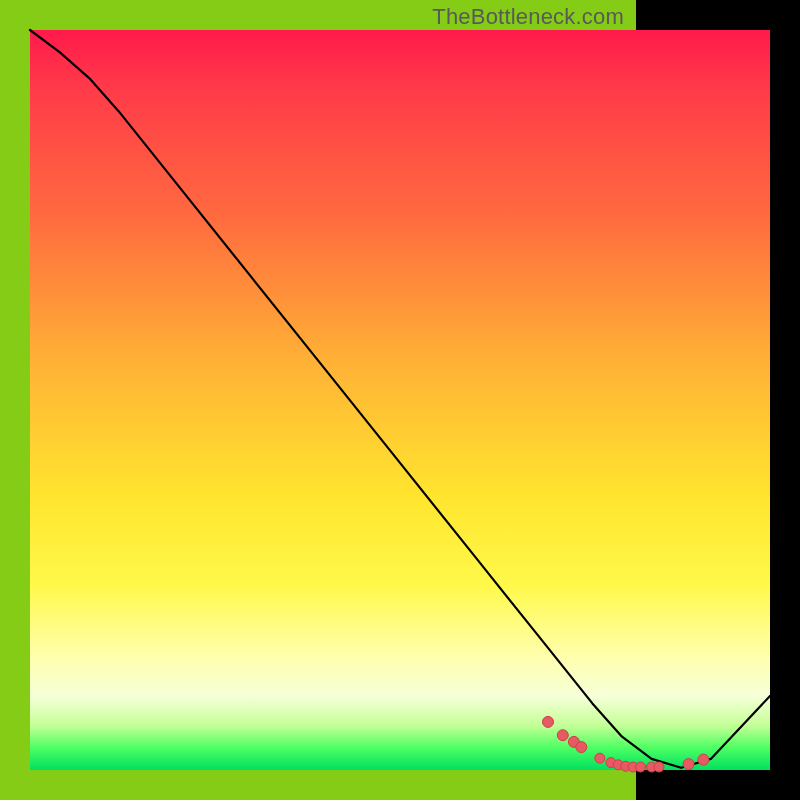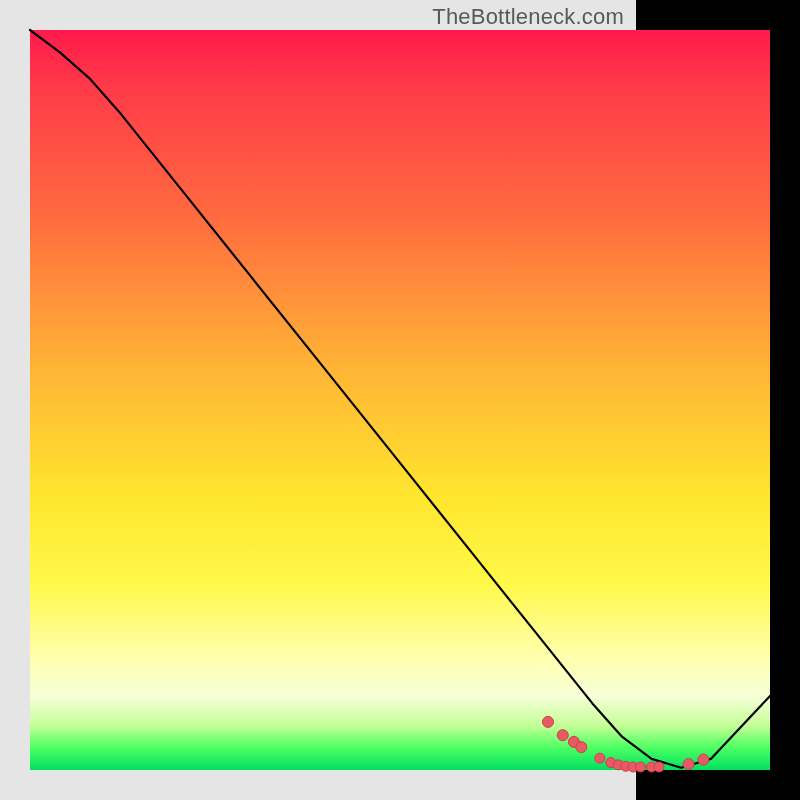--- a/index.html
+++ b/index.html
@@ -8,21 +8,21 @@
     width: 800px;
     height: 800px;
     background: #000;
     overflow: hidden;
     font-family: Arial, Helvetica, sans-serif;
   }
   .frame {
     position: relative;
     width: 636px;
     height: 800px;
-    background: #e5e5e5;
+    background: #84cc16;
   }
   .watermark {
     position: absolute;
     top: 4px;
     right: 12px;
     color: #595959;
     font-size: 22px;
     font-weight: 500;
     letter-spacing: 0.2px;
     z-index: 5;

